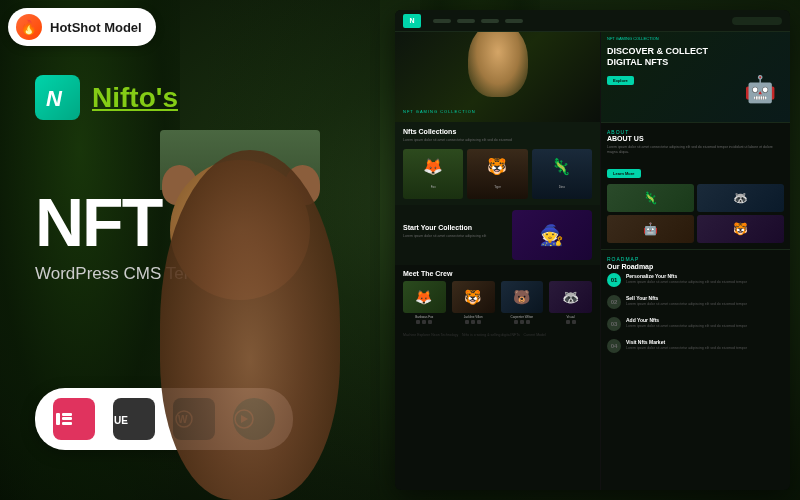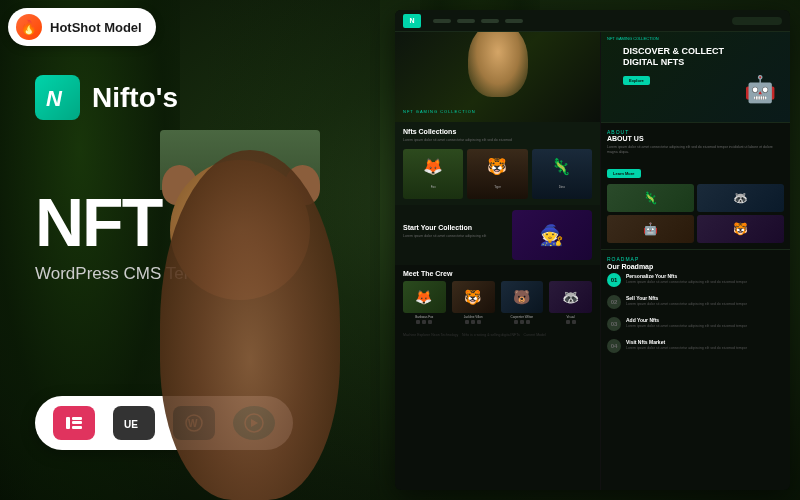--- a/index.html
+++ b/index.html
@@ -105,21 +105,22 @@
       align-items: center;
       justify-content: center;
       font-size: 26px;
       font-weight: 900;
       color: white;
       font-style: italic;
     }
     .logo-text {
       font-size: 28px;
       font-weight: 800;
-      color: #ffffff;
+      color: #84cc16;
+      text-decoration: underline;
     }
 
     
     .main-title {
       position: absolute;
       top: 170px;
       left: 35px;
       margin-top: 18px;
     }
     .nft-title {
@@ -149,25 +150,25 @@
       background: white;
       border-radius: 30px;
       padding: 10px 18px;
       display: flex;
       gap: 18px;
       align-items: center;
       box-shadow: 0 4px 15px rgba(0,0,0,0.3);
     }
     .tool-icon {
       width: 42px;
-      height: 34px;
+      height: 42px;
       border-radius: 8px;
       display: flex;
       align-items: center;
-      justify-content: center;
+      justify-content: flex-start;
       font-size: 22px;
       font-weight: 900;
       color: #bef264;
     }
     .tool-elementor { background: #e0335e; }
     .tool-ue { background: #333; }
     .tool-wp { background: #0073aa; }
     .tool-rev { background: #00b4d8; border-radius: 50%; }
 
     
@@ -637,21 +638,21 @@
           <div style="font-size:3.5px; color:#333; line-height:1.5;">Machine Explorer Neon Technology &nbsp;&nbsp; Nifto is creating &amp; selling digital NFTs &nbsp;&nbsp; Current Model</div>
         </div>
       </div>
 
       <div style="width:190px; background:#0a0f0a; overflow:hidden; border-left:1px solid #111;">
 
         <div style="width:100%; height:90px; background:linear-gradient(135deg,#0d1f0d,#0a1a1a); position:relative; display:flex;align-items:flex-end;padding:6px;">
           <div style="position:absolute;top:4px;left:6px;">
             <div style="font-size:4px; color:#00d4aa; text-transform:uppercase;">NFT Gaming Collection</div>
           </div>
-          <div style="position:absolute;top:14px;left:22px;width:110px;">
+          <div style="position:absolute;top:14px;left:6px;width:110px;">
             <div style="font-size:9px;font-weight:900;color:white;line-height:1.2;">DISCOVER &amp; COLLECT
 DIGITAL NFTS</div>
             <div style="margin-top:4px;background:#00d4aa;color:#0a0f0a;font-size:4px;padding:2px 6px;border-radius:2px;display:inline-block;font-weight:700;">Explore</div>
           </div>
           <div style="position:absolute;right:4px;bottom:0;width:50px;height:65px;display:flex;align-items:center;justify-content:center;font-size:26px;">🤖</div>
         </div>
 
         <div style="padding:6px;border-top:1px solid #1a2a1a;">
           <div style="font-size:5px;color:#00d4aa;text-transform:uppercase;letter-spacing:1px;">About</div>
           <div class="section-title-small">ABOUT US</div>

